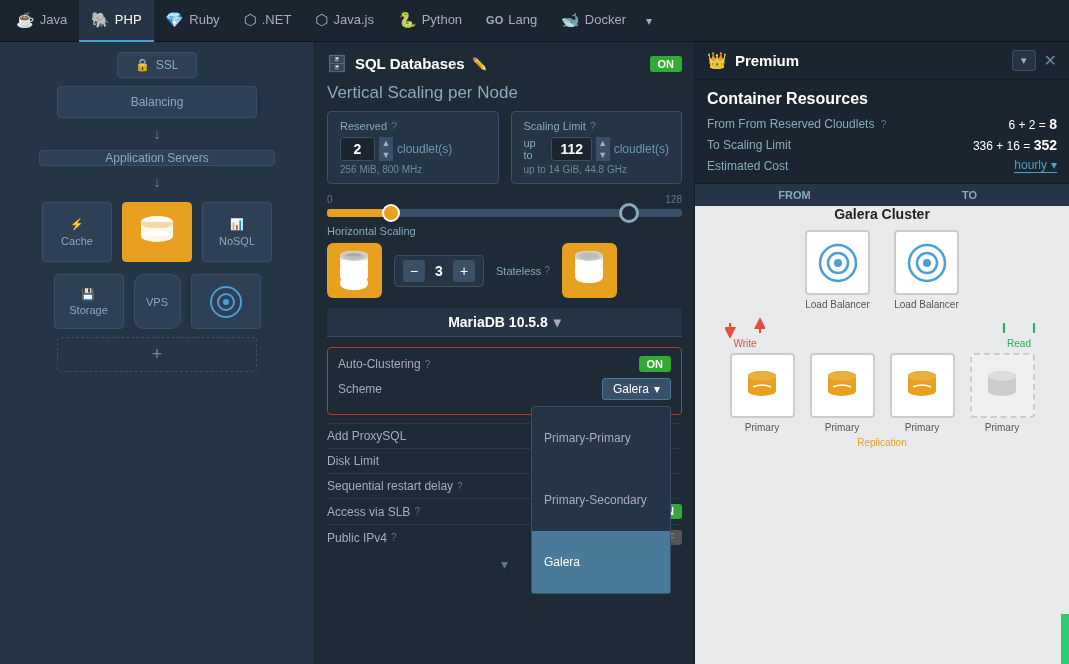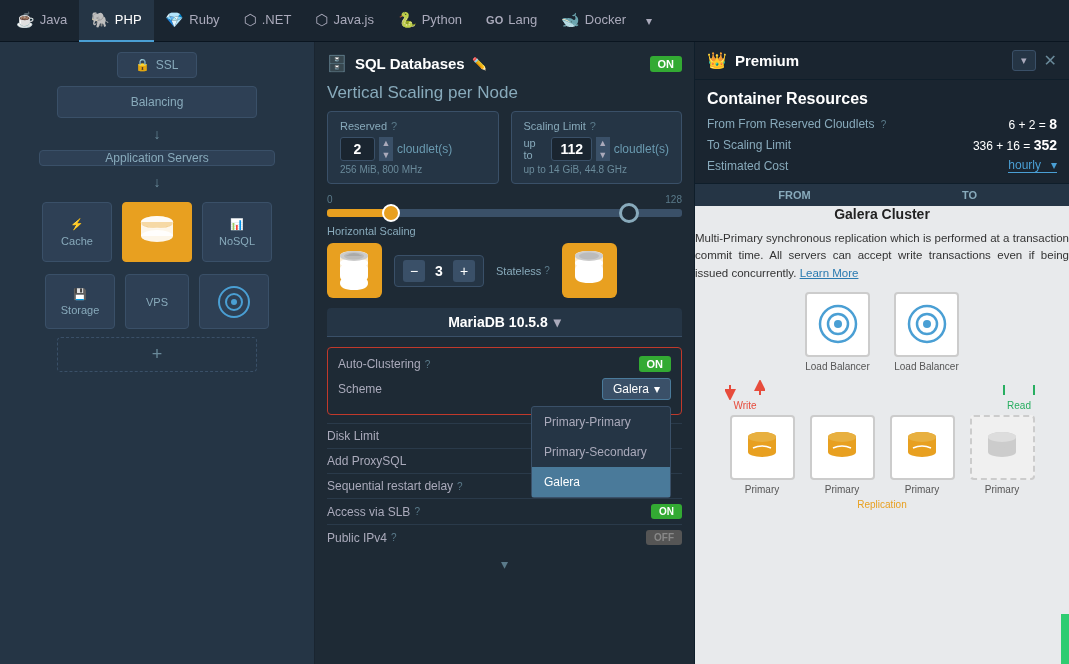--- a/index.html
+++ b/index.html
@@ -76,22 +76,22 @@
     }
     .bottom-row {
       display: flex; gap: 10px; align-items: center; margin-top: 4px;
     }
     .small-icon-box {
       background: #2e4055; border: 1px solid #3a5068; border-radius: 4px;
       width: 70px; height: 55px; display: flex; flex-direction: column; align-items: center;
       justify-content: center; cursor: pointer; color: #8ab; font-size: 11px; gap: 3px;
     }
     .vps-box {
-      background: #2e4055; border: 1px solid #3a5068; border-radius: 4px;
-      width: 64px; height: 55px; display: flex; align-items: center; justify-content: center;
+      background: #2e4055; border: 1px solid #3a5068; border-radius: 10px;
+      width: 47px; height: 55px; display: flex; align-items: center; justify-content: center;
       cursor: pointer; color: #8ab; font-size: 11px;
     }
     .eye-box {
       background: #2e4055; border: 1px solid #3a5068; border-radius: 4px;
       width: 70px; height: 55px; display: flex; align-items: center; justify-content: center;
       cursor: pointer;
     }
     .add-btn {
       background: #253545; border: 1px dashed #3a5068; border-radius: 4px;
       width: 200px; height: 35px; display: flex; align-items: center; justify-content: center;
@@ -201,21 +201,21 @@
       position: relative;
     }
 
     
     .dropdown-overlay {
       position: absolute; right: 10px; top: calc(100% + 2px);
       background: #253545; border: 1px solid #3a5068; border-radius: 3px;
       z-index: 100; min-width: 150px;
     }
     .dropdown-item {
-      padding: 8px 12px; color: #aab; cursor: pointer; font-size: 12px;
+      padding: 24px 12px; color: #aab; cursor: pointer; font-size: 12px;
     }
     .dropdown-item.highlighted { background: #4a7a9a; color: #fff; }
 
     
     .setting-row {
       display: flex; align-items: center; padding: 5px 0; border-top: 1px solid #2a3a4a;
     }
     .setting-label { color: #aab; font-size: 12px; display: flex; align-items: center; gap: 4px; }
     .toggle-on-small {
       margin-left: auto; background: #3a3; color: #fff; border-radius: 3px;
@@ -253,21 +253,21 @@
     .cr-row { display: flex; align-items: center; margin-bottom: 5px; }
     .cr-label { color: #8ab; font-size: 12px; }
     .cr-help { color: #5a7a8a; font-size: 10px; cursor: pointer; margin-left: 3px; }
     .cr-value { margin-left: auto; color: #fff; font-size: 12px; }
     .cr-value strong { font-size: 14px; }
     .estimated-row { display: flex; align-items: center; margin-top: 5px; }
     .est-label { color: #8ab; font-size: 12px; }
     .est-value { margin-left: auto; display: flex; align-items: center; gap: 4px; }
     .hourly-dropdown {
       background: transparent; border-bottom: 1px solid #4a9fd4; color: #4a9fd4;
-      font-size: 12px; cursor: pointer; display: flex; align-items: center; gap: 10px;
+      font-size: 12px; cursor: pointer; display: flex; align-items: center; gap: 4px;
     }
 
     
     .galera-popup {
       flex: 1;
       background: #e8eaec;
       color: #333;
       overflow-y: auto;
     }
     .galera-title { color: #222; font-size: 14px; font-weight: bold; text-align: center; margin-bottom: 8px; }
@@ -510,24 +510,24 @@
 
         <div class="dropdown-overlay" style="top:28px;right:0;min-width:140px;">
           <div class="dropdown-item">Primary-Primary</div>
           <div class="dropdown-item">Primary-Secondary</div>
           <div class="dropdown-item highlighted">Galera</div>
         </div>
       </div>
     </div>
 
     <div class="setting-row">
+      <span class="setting-label">Add ProxySQL</span>
+    </div>
+    <div class="setting-row">
       <span class="setting-label">Disk Limit</span>
-    </div>
-    <div class="setting-row">
-      <span class="setting-label">Add ProxySQL</span>
     </div>
     <div class="setting-row">
       <span class="setting-label">
         <span>Sequential restart delay</span>
         <span style="color:#5a7a8a;font-size:10px;">?</span>
       </span>
     </div>
     <div class="setting-row">
       <span class="setting-label">
         <span>Access via SLB</span>
@@ -583,24 +583,20 @@
       </div>
     </div>
 
     <div class="from-to-row">
       <span class="from-label">FROM</span>
       <span class="to-label">TO</span>
     </div>
 
     <div class="galera-popup">
       <div class="galera-title">Galera Cluster</div>
-      <div class="galera-desc">
-        <span>Multi-Primary synchronous replication which is performed at a transaction commit time. All servers can accept write transactions even if being issued concurrently.</span>
-        <span class="learn-more">Learn More</span>
-      </div>
 
       <div class="galera-diagram">
 
         <div class="diagram-row">
           <div class="diagram-node">
             <div class="node-box">
               <svg width="50" height="50" viewBox="0 0 50 50">
                 <circle cx="25" cy="25" r="18" fill="none" stroke="#4a9fd4" stroke-width="2.5"></circle>
                 <circle cx="25" cy="25" r="10" fill="none" stroke="#4a9fd4" stroke-width="2.5"></circle>
                 <circle cx="25" cy="25" r="4" fill="#4a9fd4"></circle>

